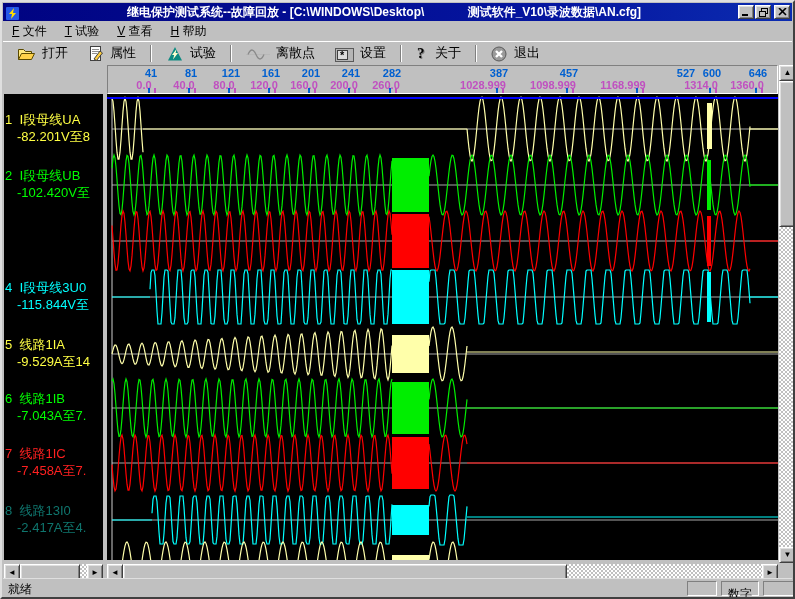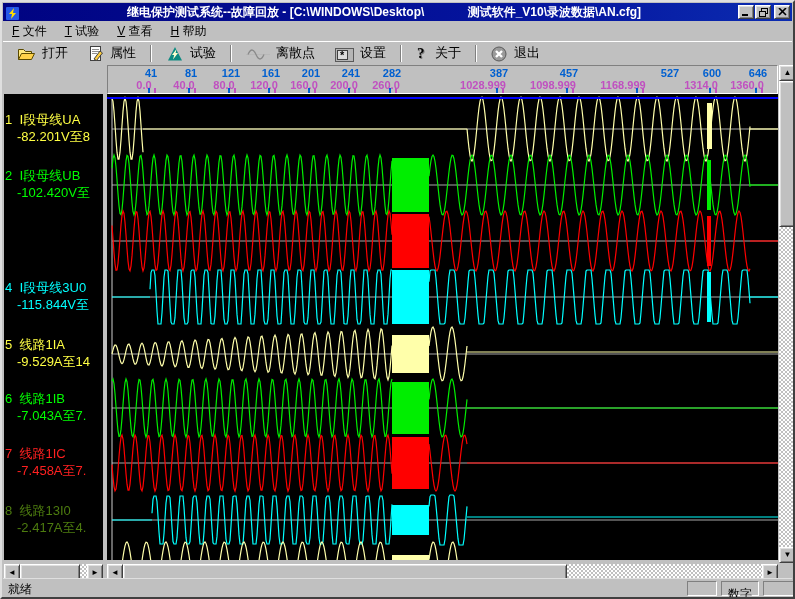--- a/index.html
+++ b/index.html
@@ -207,21 +207,21 @@
       <span class="tick-mark" style="left: 281px; background: rgb(0, 96, 208);"></span>
       <span class="tick-mark" style="left: 287px; background: rgb(192, 80, 192);"></span>
       <span class="tick-sample" style="left: 391px; color: rgb(0, 96, 208);">387</span>
       <span class="tick-time" style="left: 375px; color: rgb(192, 80, 192);">1028.999</span>
       <span class="tick-mark" style="left: 388px; background: rgb(0, 96, 208);"></span>
       <span class="tick-mark" style="left: 394px; background: rgb(192, 80, 192);"></span>
       <span class="tick-sample" style="left: 461px; color: rgb(0, 96, 208);">457</span>
       <span class="tick-time" style="left: 445px; color: rgb(192, 80, 192);">1098.999</span>
       <span class="tick-mark" style="left: 458px; background: rgb(0, 96, 208);"></span>
       <span class="tick-mark" style="left: 464px; background: rgb(192, 80, 192);"></span>
-      <span class="tick-sample" style="left: 540px; color: rgb(0, 96, 208); padding-left: 44px;">527</span>
+      <span class="tick-sample" style="left: 556px; color: rgb(0, 96, 208); padding-left: 44px;">527</span>
       <span class="tick-time" style="left: 515px; color: rgb(192, 80, 192);">1168.999</span>
       <span class="tick-mark" style="left: 528px; background: rgb(0, 96, 208);"></span>
       <span class="tick-mark" style="left: 534px; background: rgb(192, 80, 192);"></span>
       <span class="tick-sample" style="left: 604px; color: rgb(0, 96, 208); text-align: right;">600</span>
       <span class="tick-time" style="left: 593px; color: rgb(192, 80, 192);">1314.0</span>
       <span class="tick-mark" style="left: 601px; background: rgb(0, 96, 208);"></span>
       <span class="tick-mark" style="left: 607px; background: rgb(192, 80, 192);"></span>
       <span class="tick-sample" style="left: 650px; color: rgb(0, 96, 208);">646</span>
       <span class="tick-time" style="left: 639px; color: rgb(192, 80, 192);">1360.0</span>
       <span class="tick-mark" style="left: 647px; background: rgb(0, 96, 208);"></span>
@@ -246,21 +246,21 @@
         <div class="rng">-9.529A至14</div>
       </div>
       <div class="ch-label" style="top: 296px; color: rgb(0, 255, 0);">
         <div class="nm">6&nbsp;&nbsp;线路1IB</div>
         <div class="rng">-7.043A至7.</div>
       </div>
       <div class="ch-label" style="top: 351px; color: rgb(255, 32, 32);">
         <div class="nm">7&nbsp;&nbsp;线路1IC</div>
         <div class="rng">-7.458A至7.</div>
       </div>
-      <div class="ch-label" style="top: 408px; color: #4d7c0f;">
+      <div class="ch-label" style="top: 408px; color: #0f766e;">
         <div class="nm">8&nbsp;&nbsp;线路13I0</div>
         <div class="rng">-2.417A至4.</div>
       </div>
     </div>
 
   <div class="wavepanel">
     <svg id="wave-svg" width="671" height="466">
         <line x1="5" y1="35" x2="671" y2="35" stroke="#a8a8a8" stroke-width="1"></line>
         <line x1="5" y1="91" x2="671" y2="91" stroke="#a8a8a8" stroke-width="1"></line>
         <line x1="5" y1="147" x2="671" y2="147" stroke="#a8a8a8" stroke-width="1"></line>

